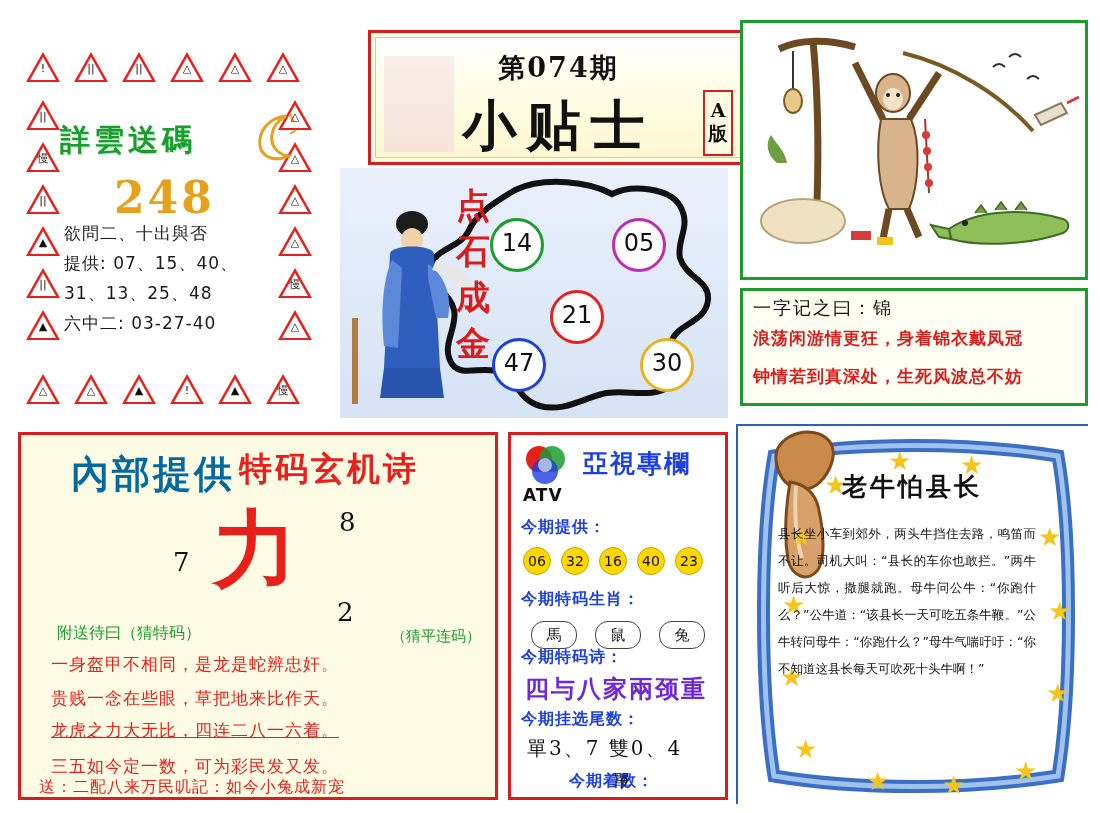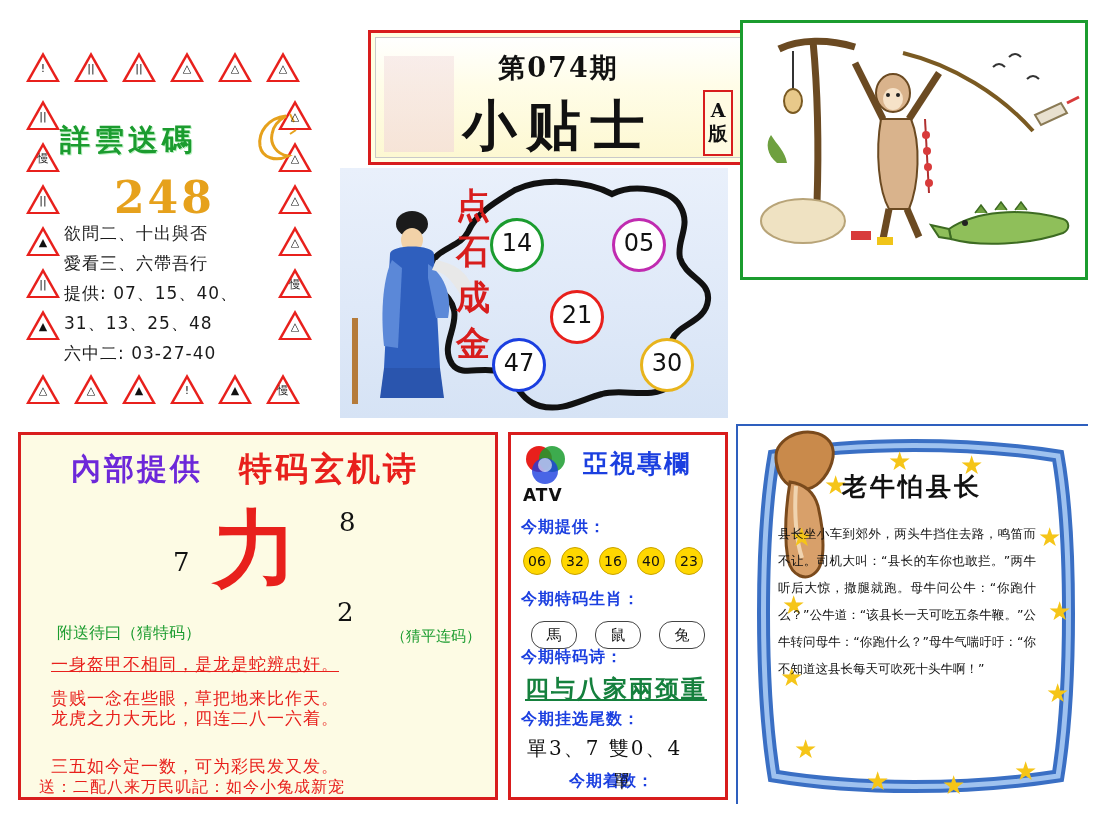--- a/index.html
+++ b/index.html
@@ -121,22 +121,22 @@
     position:absolute;left:10px;font-size:17px;color:#d81d1d;
     font-family:"DejaVu Serif", serif;letter-spacing:1px;font-weight:bold;
   }
 
   
   #bl-panel{
     left:18px;top:432px;width:480px;height:368px;
     border:3px solid #d81d1d;background:#fdfbe4;
   }
   #bl-title-1{
-    position:absolute;left:50px;top:14px;font-size:30px;font-weight:bold;
-    color:#6d28d9;font-family:"DejaVu Serif", serif;letter-spacing:3px;
+    position:absolute;left:50px;top:14px;font-size:38px;font-weight:bold;
+    color:#0369a1;font-family:"DejaVu Serif", serif;letter-spacing:3px;
   }
   #bl-title-2{
     position:absolute;left:218px;top:12px;font-size:33px;font-weight:bold;
     color:#e8201c;font-family:"DejaVu Serif", serif;letter-spacing:3px;
   }
   #bl-big-char{
     position:absolute;left:192px;top:58px;font-size:84px;font-weight:bold;
     color:#e8201c;font-family:"DejaVu Serif", serif;
   }
   #bl-n7{position:absolute;left:152px;top:112px;font-size:26px;color:#111;font-family:"DejaVu Serif", serif;}
@@ -180,21 +180,21 @@
     background:#ffd700;border:1px solid #c8a200;color:#111;font-size:14px;
     text-align:center;line-height:26px;font-family:"DejaVu Sans", sans-serif;
   }
   .zodiac{
     position:absolute;top:186px;width:44px;height:26px;border-radius:13px;
     border:1px solid #444;background:#fff;color:#111;font-size:15px;
     text-align:center;line-height:26px;font-family:"DejaVu Serif", serif;
   }
   #atv-poem{
     position:absolute;left:14px;top:238px;font-size:24px;font-weight:bold;
-    color:#15803d;font-family:"DejaVu Serif", serif;letter-spacing:2px;text-decoration:underline;
+    color:#6d28d9;font-family:"DejaVu Serif", serif;letter-spacing:2px;
   }
   #atv-tails{
     position:absolute;left:16px;top:300px;font-size:20px;color:#111;
     font-family:"DejaVu Serif", serif;letter-spacing:2px;
   }
   #atv-count{
     position:absolute;left:102px;top:334px;font-size:18px;color:#111;
     font-family:"DejaVu Serif", serif;
   }
 
@@ -305,21 +305,20 @@
     <div class="tl-title">詳雲送碼</div>
     <div class="tl-num">248</div>
 
     <svg class="moon" viewBox="0 0 54 54">
       <path d="M40 6 C22 8 12 22 14 36 C16 48 30 52 42 46 C30 44 24 34 26 24 C27 16 33 10 40 6 Z" fill="none" stroke="#e6a11c" stroke-width="3"></path>
       <path d="M44 4 L48 12 M50 20 L44 24" stroke="#e6a11c" stroke-width="2" fill="none"></path>
     </svg>
 
     <div class="tl-lines">
       <div>欲問二、十出與否</div>
-      <div>愛看三、六帶吾行</div>
       <div>提供: 07、15、40、</div>
       <div>31、13、25、48</div>
       <div>六中二: 03-27-40</div>
     </div>
   </div>
 
   <div class="box" id="title-banner">
     <div id="banner-inner">
       <div id="banner-shade"></div>
       <div id="issue-label">第074期</div>
@@ -401,33 +400,38 @@
 
       <path d="M34 140 C24 132 22 120 28 112 C34 122 42 128 44 140 Z" fill="#6ea03f"></path>
 
       <path d="M250 44 q6 -6 12 0 M266 34 q6 -6 12 0 M284 56 q6 -6 12 0" stroke="#333" stroke-width="2" fill="none"></path>
 
       <path d="M292 92 l26 -12 l6 10 l-26 12 Z" fill="#e8e0cf" stroke="#8a7a55" stroke-width="2"></path>
       <path d="M324 80 l12 -6" stroke="#d83b3b" stroke-width="3"></path>
     </svg>
   </div>
 
+  <div class="box" id="poem-box">
+    <div id="poem-head">一字记之曰：锦</div>
+    <div class="poem-line" style="top:36px;">浪荡闲游情更狂，身着锦衣戴凤冠</div>
+    <div class="poem-line" style="top:74px;">钟情若到真深处，生死风波总不妨</div>
+  </div>
 
   <div class="box" id="bl-panel">
     <div id="bl-title-1">內部提供</div>
     <div id="bl-title-2">特码玄机诗</div>
     <div id="bl-big-char">力</div>
     <div id="bl-n7">7</div>
     <div id="bl-n8">8</div>
     <div id="bl-n2">2</div>
     <div id="bl-sub-left">附送待曰（猜特码）</div>
     <div id="bl-sub-right">（猜平连码）</div>
-    <div class="bl-verse" style="top:218px;text-decoration:underline;">一身盔甲不相同，是龙是蛇辨忠奸。</div>
+    <div class="bl-verse" style="top:218px;">一身盔甲不相同，是龙是蛇辨忠奸。</div>
     <div class="bl-verse" style="top:252px;">贵贱一念在些眼，草把地来比作天。</div>
-    <div class="bl-verse" style="top:272px;">龙虎之力大无比，四连二八一六着。</div>
+    <div class="bl-verse" style="top:284px;text-decoration:underline;">龙虎之力大无比，四连二八一六着。</div>
     <div class="bl-verse" style="top:320px;">三五如今定一数，可为彩民发又发。</div>
     <div class="bl-verse" style="top:342px;left:18px;font-size:16px;">送：二配八来万民叽記：如今小兔成新宠</div>
   </div>
 
   <div class="box" id="atv-panel">
     <svg id="atv-logo" viewBox="0 0 54 54">
       <circle cx="20" cy="18" r="13" fill="#e8201c"></circle>
       <circle cx="33" cy="18" r="13" fill="#1b9c2f" opacity=".85"></circle>
       <circle cx="26" cy="30" r="13" fill="#1b3fe0" opacity=".8"></circle>
       <circle cx="26" cy="24" r="7" fill="#ffffff" opacity=".6"></circle>

